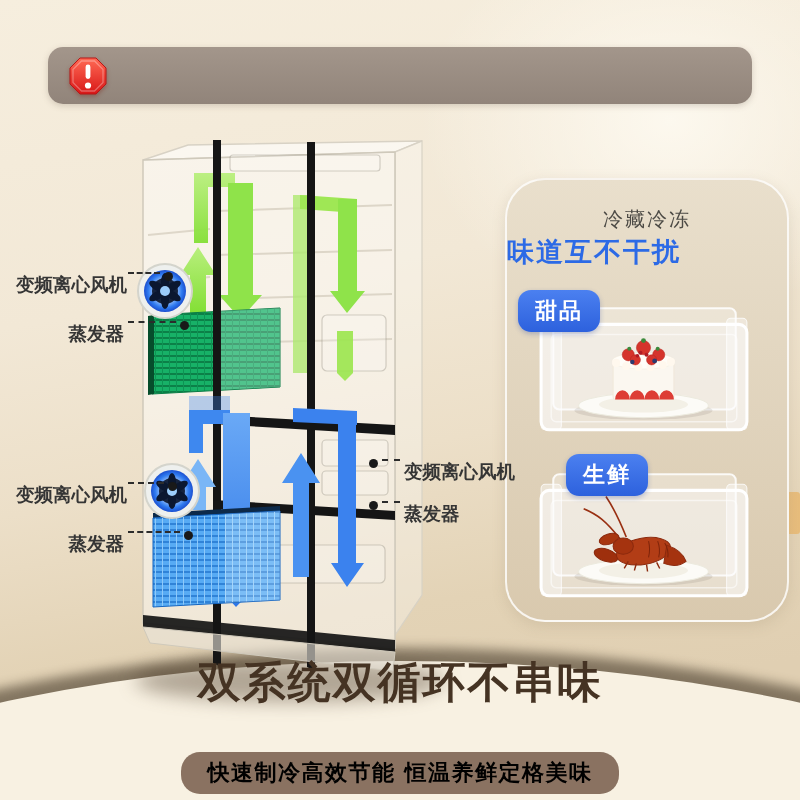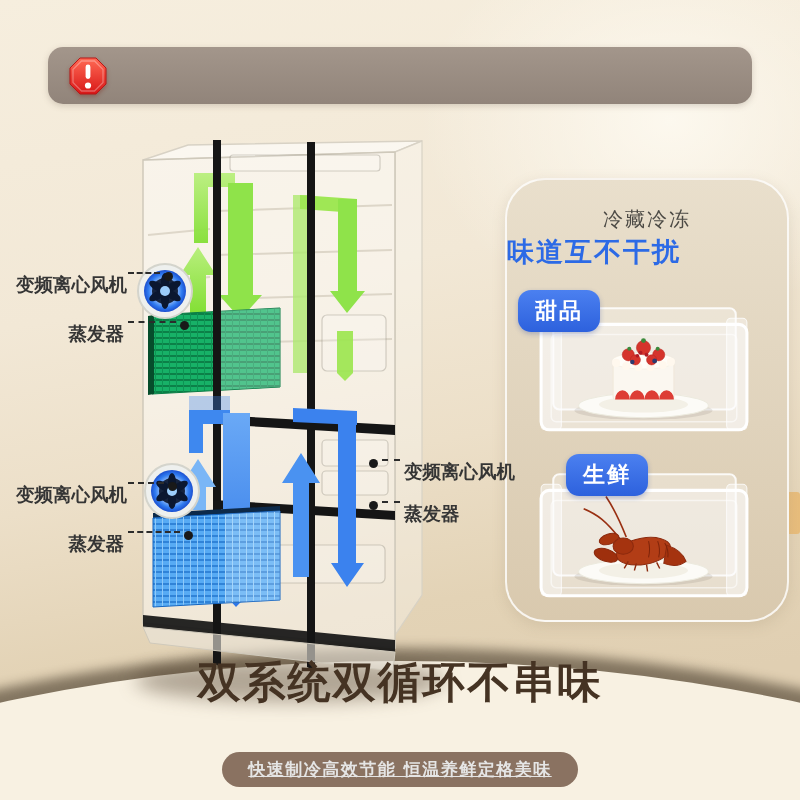--- a/index.html
+++ b/index.html
@@ -74,22 +74,22 @@
   .drawer { position:absolute; left:28px; width:218px; height:134px; z-index:4; }
   .dr1 { top:122px; } .dr2 { top:288px; }
   
   .footer-title {
     position:absolute; top:654px; left:0; width:100%; text-align:center; z-index:5;
     font-size:43px; font-weight:900; color:#453323; letter-spacing:2px;
   }
   .pill-wrap { position:absolute; top:752px; left:0; width:100%; display:flex; justify-content:center; z-index:5; }
   .pill {
     background:linear-gradient(180deg,#917а6а,#8a7261); background-color:#8a7261;
-    color:#e5e5e5; font-size:17px; font-weight:700; letter-spacing:1.5px;
-    padding:6px 26px; border-radius:19px;text-decoration:underline;
+    color:#000000; font-size:22px; font-weight:700; letter-spacing:1.5px;
+    padding:6px 26px; border-radius:19px;
   }
 </style>
 </head>
 <body>
 
 <div class="stage">
   <div class="glow-topright"></div>
   <div class="warm-band"></div>
   <div class="floor-shadow"></div>
   <div class="floor-light"></div>

